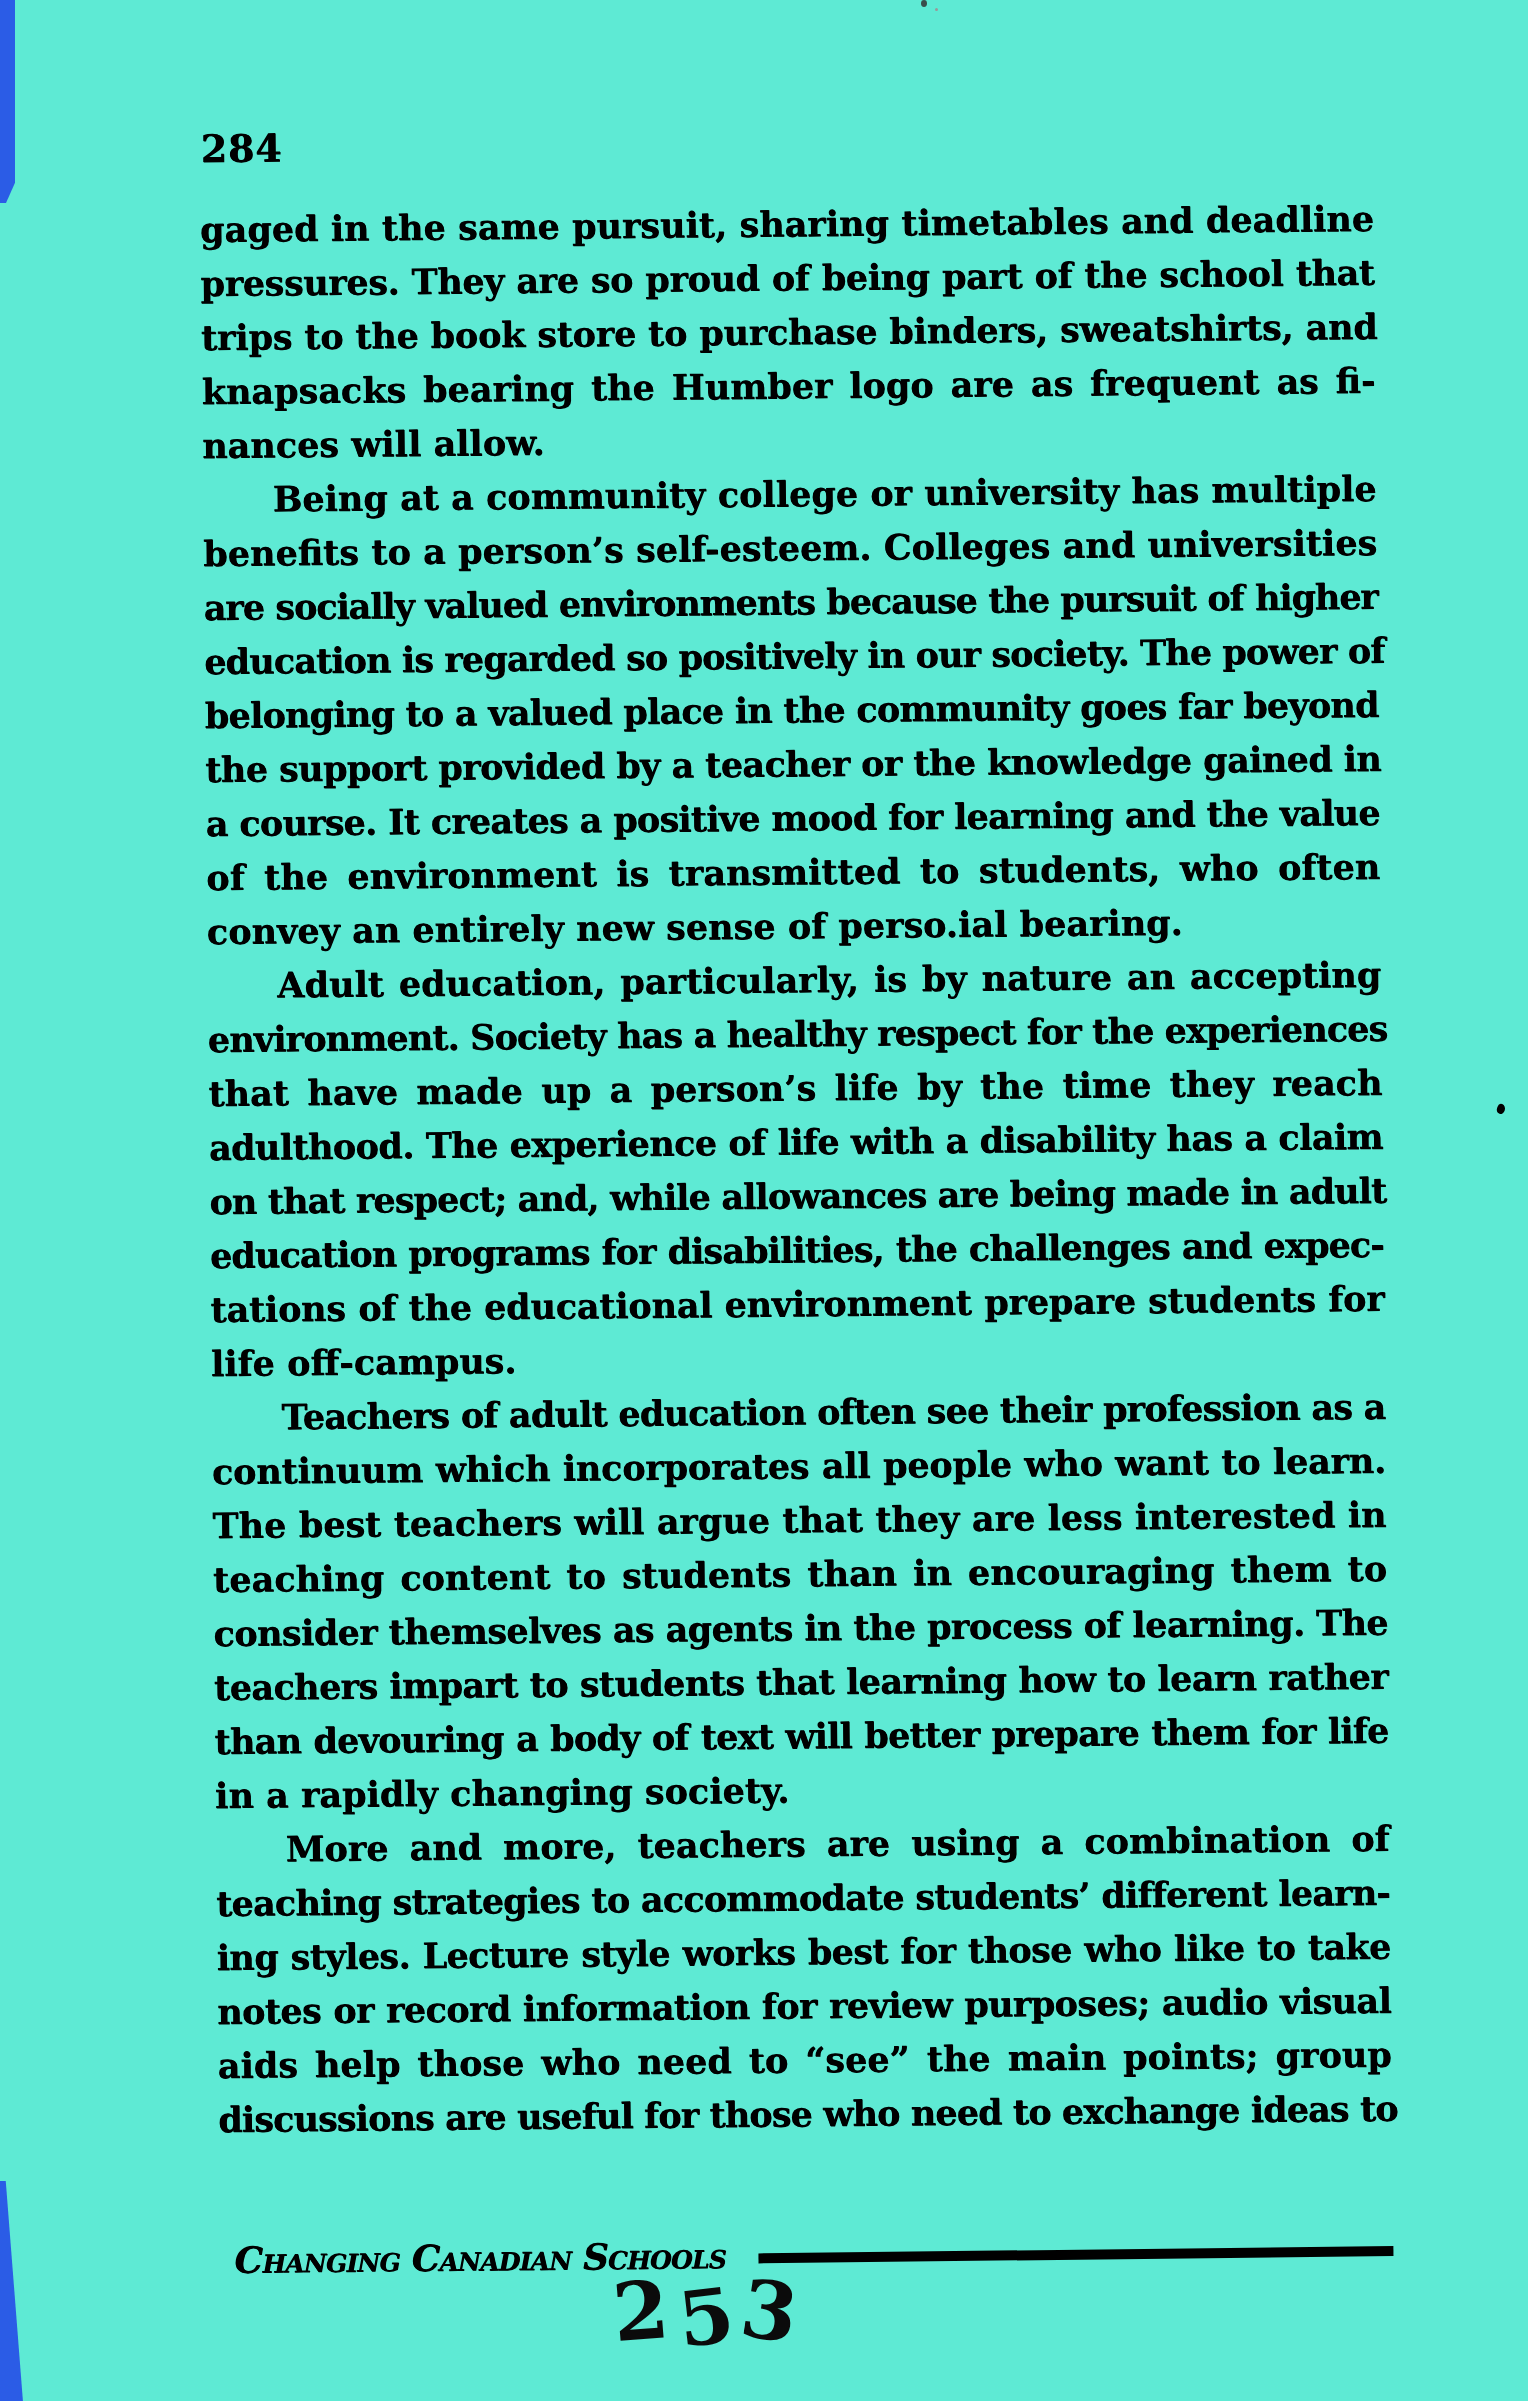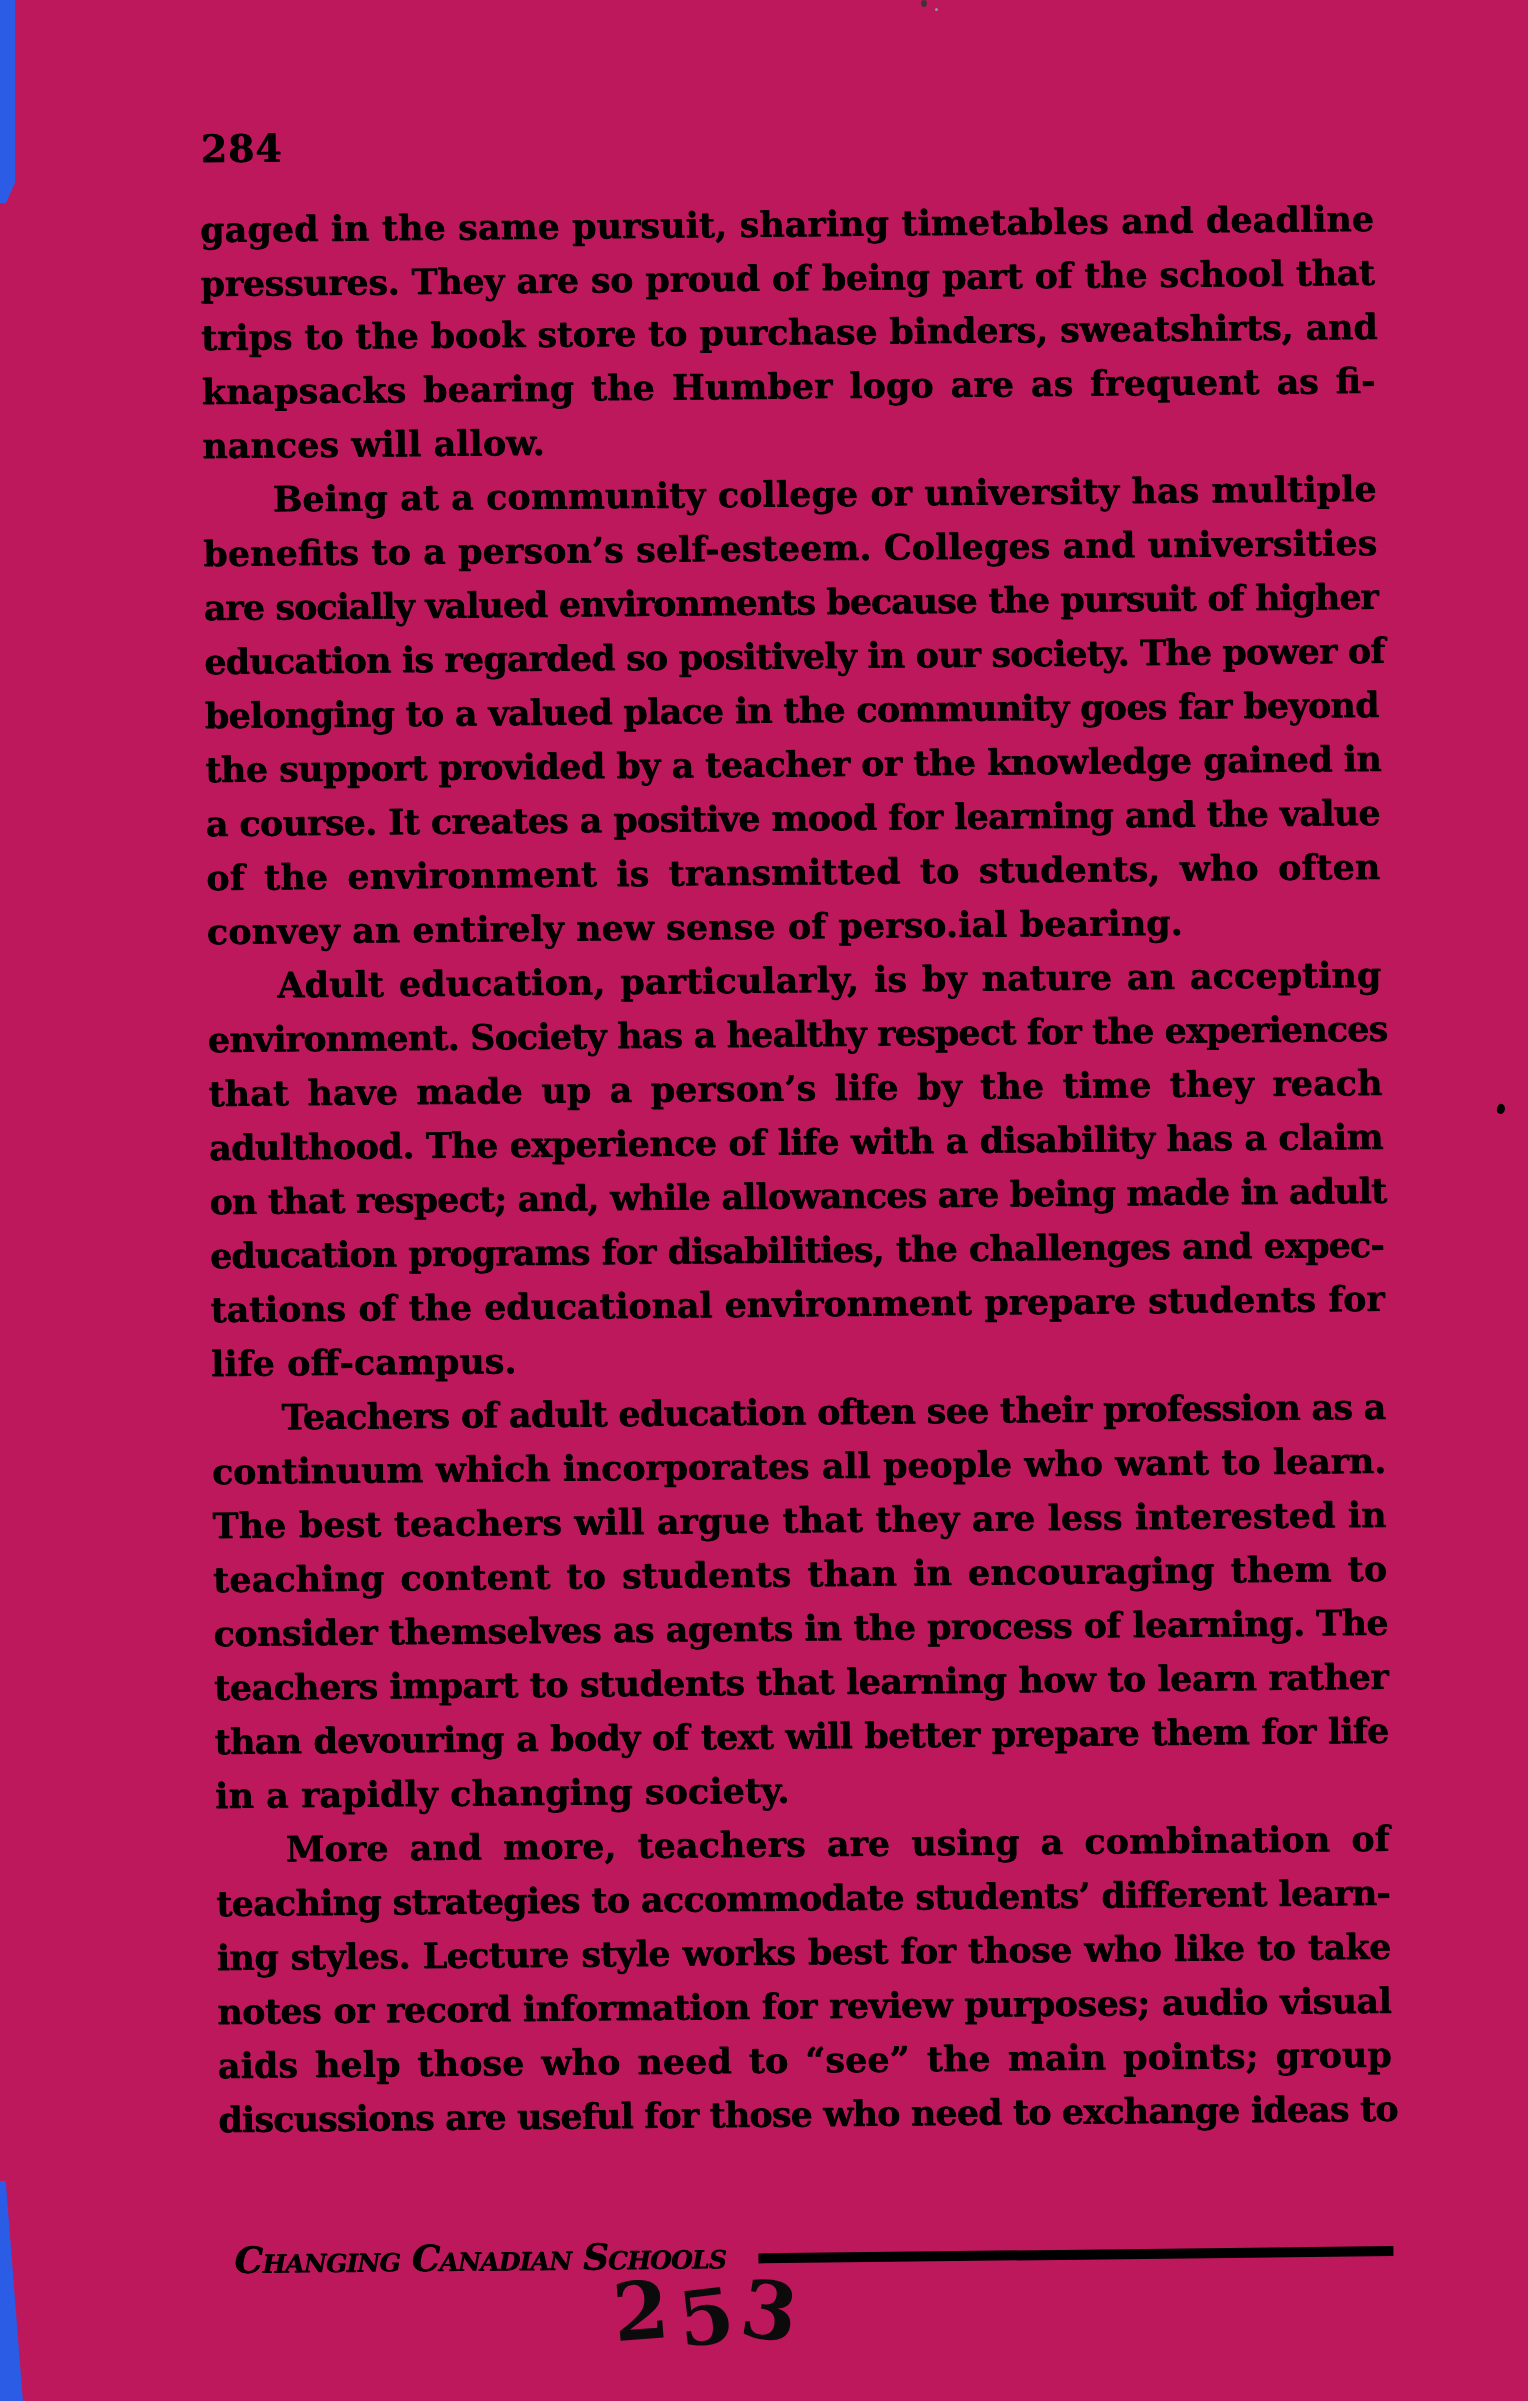--- a/index.html
+++ b/index.html
@@ -1,18 +1,18 @@
 <!DOCTYPE html>
 <html style="--edge-blue: #2b5ce6;font-size:12px"><head>
 <meta charset="utf-8">
 <style>
   html,body { margin:0; padding:0; background:#e8e8e8; }
   .page {
     position:relative; width:1529px; height:2401px;
-    background:#be185d; overflow:hidden;
+    background:#5eead4; overflow:hidden;
     font-family:"DejaVu Serif", serif; color:#000;
   }
   
   .sheet {
     position:absolute; left:199px; top:129px; width:1174px; height:2267px;
     transform:rotate(-0.55deg); transform-origin:0 0;
   }
   .page-num {
     font-size:38px; font-weight:700; line-height:39px;
     margin:0 0 35px 1.5px; letter-spacing:0.8px;

